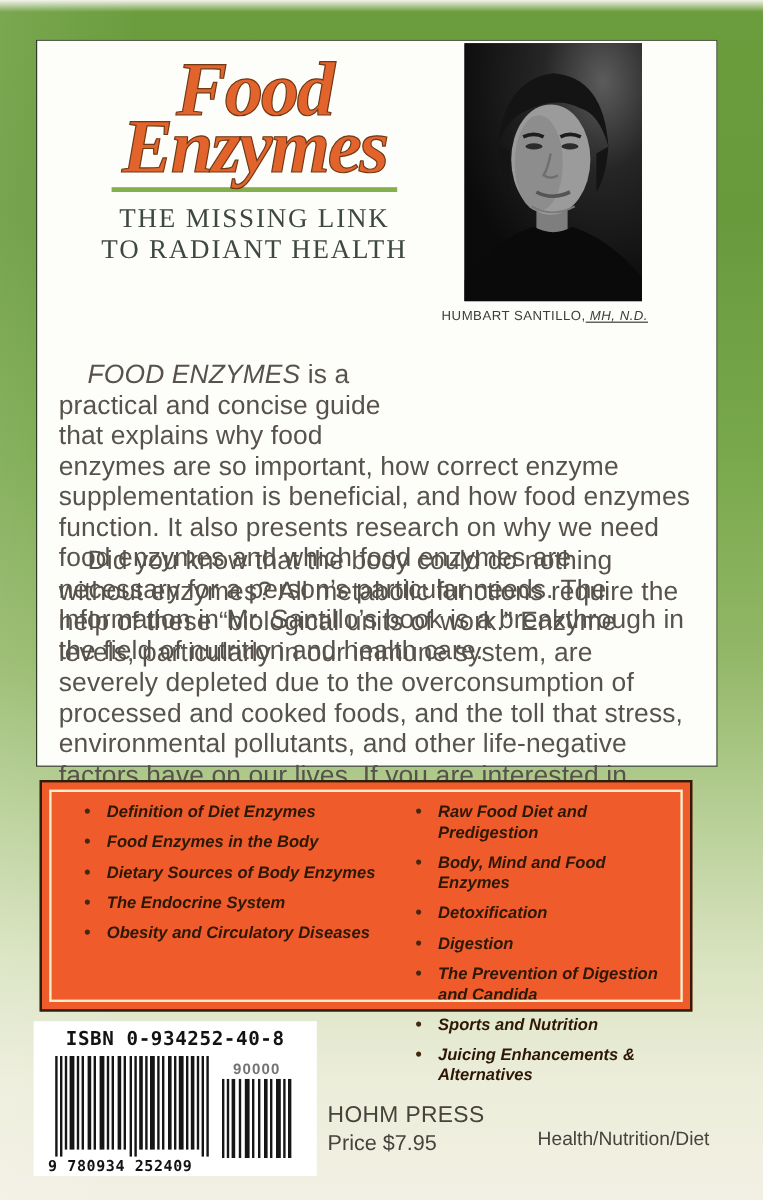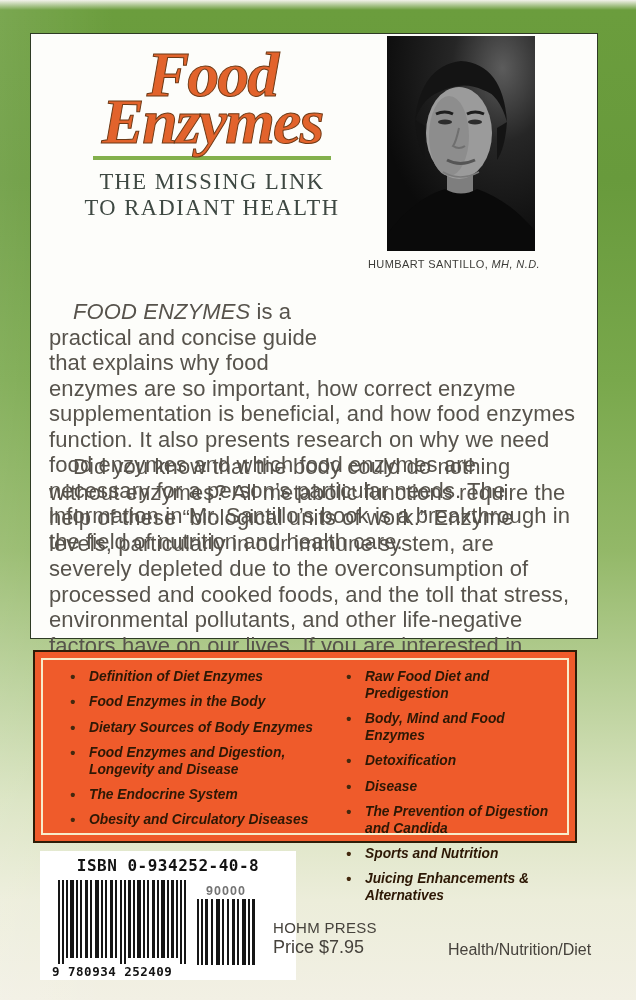--- a/index.html
+++ b/index.html
@@ -34,21 +34,21 @@
     font-family:"Liberation Serif", serif;font-size:22.5px;line-height:1.18;
     letter-spacing:1.5px;color:#3e4842;font-weight:500;
   }
   
   .photo{position:absolute;left:356px;top:2px;width:148px;height:215px;background:#0e0e0e;}
   .photo svg{display:block;width:100%;height:100%;}
   .caption{
     position:absolute;left:318px;top:224px;width:210px;text-align:center;
     font-size:11px;letter-spacing:.4px;color:#3c3c38;
   }
-  .caption .cred{font-style:italic;}
+  .caption .cred{font-style:italic;text-decoration:underline;}
   
   .para{
     position:absolute;left:18px;width:530px;
     font-size:22px;line-height:25.5px;color:#57534c;
     text-indent:24px;letter-spacing:.1px;
   }
   .para.p1{top:243px;}
   .para.p2{top:398px;}
   .photo-spacer{float:right;width:224px;height:54px;}
   .lead{font-style:italic;}
@@ -66,39 +66,39 @@
   .topic-cols ul.right{flex:1;}
   .topic-cols li{
     position:relative;padding-left:26px;margin-bottom:8.5px;
     font-size:13.8px;font-weight:bold;font-style:italic;line-height:1.22;
     color:#2d1805;
   }
   .topic-cols li::before{
     content:"\2022";position:absolute;left:7px;top:-1px;color:#43280e;font-size:15px;
   }
   
-  .barcode-panel{position:absolute;left:40px;top:851px;width:256px;height:129px;background:#ffffff;}
+  .barcode-panel{position:absolute;left:28px;top:851px;width:236px;height:129px;background:#ffffff;}
   .isbn{
     text-align:center;padding-top:5px;
     font-family:"DejaVu Sans Mono", monospace;font-size:16px;font-weight:700;
     letter-spacing:.5px;color:#131313;white-space:nowrap;
   }
   .ean{position:absolute;left:12px;top:29px;width:138px;}
   .ean svg{display:block;}
   .ean-digits{
     font-family:"DejaVu Sans Mono", monospace;font-size:12.5px;font-weight:600;
     letter-spacing:.5px;color:#131313;margin-top:0;white-space:nowrap;
   }
   .supp{position:absolute;left:156px;top:33px;width:60px;text-align:center;}
   .supp-label{
     font-family:Liberation Sans, sans-serif;font-size:12.5px;font-weight:600;
     color:#737373;letter-spacing:1px;margin-bottom:1px;
   }
   .publisher-block{position:absolute;left:273px;top:919px;color:#46423c;}
-  .publisher{font-size:15px;letter-spacing:.3px;}
+  .publisher{font-size:19px;letter-spacing:.3px;}
   .price{font-size:18px;margin-top:1px;}
   .category{position:absolute;left:448px;top:941px;font-size:16px;color:#46423c;}
 </style>
 </head>
 <body>
 
 <div class="cover">
 
   <div class="panel">
 
@@ -144,30 +144,29 @@
 
   </div>
 
   <div class="topics">
     <div class="topic-cols">
       <ul class="left">
 
       <li><span>Definition of Diet Enzymes</span></li>
           <li><span>Food Enzymes in the Body</span></li>
           <li><span>Dietary Sources of Body Enzymes</span></li>
-          <li><span>Food Enzymes and Digestion, Longevity and Disease</span></li>
           <li><span>The Endocrine System</span></li>
           <li><span>Obesity and Circulatory Diseases</span></li>
         </ul>
       <ul class="right">
 
       <li><span>Raw Food Diet and Predigestion</span></li>
           <li><span>Body, Mind and Food Enzymes</span></li>
           <li><span>Detoxification</span></li>
-          <li><span>Disease</span></li>
+          <li><span>Digestion</span></li>
           <li><span>The Prevention of Digestion and Candida</span></li>
           <li><span>Sports and Nutrition</span></li>
           <li><span>Juicing Enhancements &amp; Alternatives</span></li>
         </ul>
     </div>
   </div>
 
   <div class="barcode-panel">
     <div class="isbn">ISBN 0-934252-40-8</div>
     <div class="ean">

